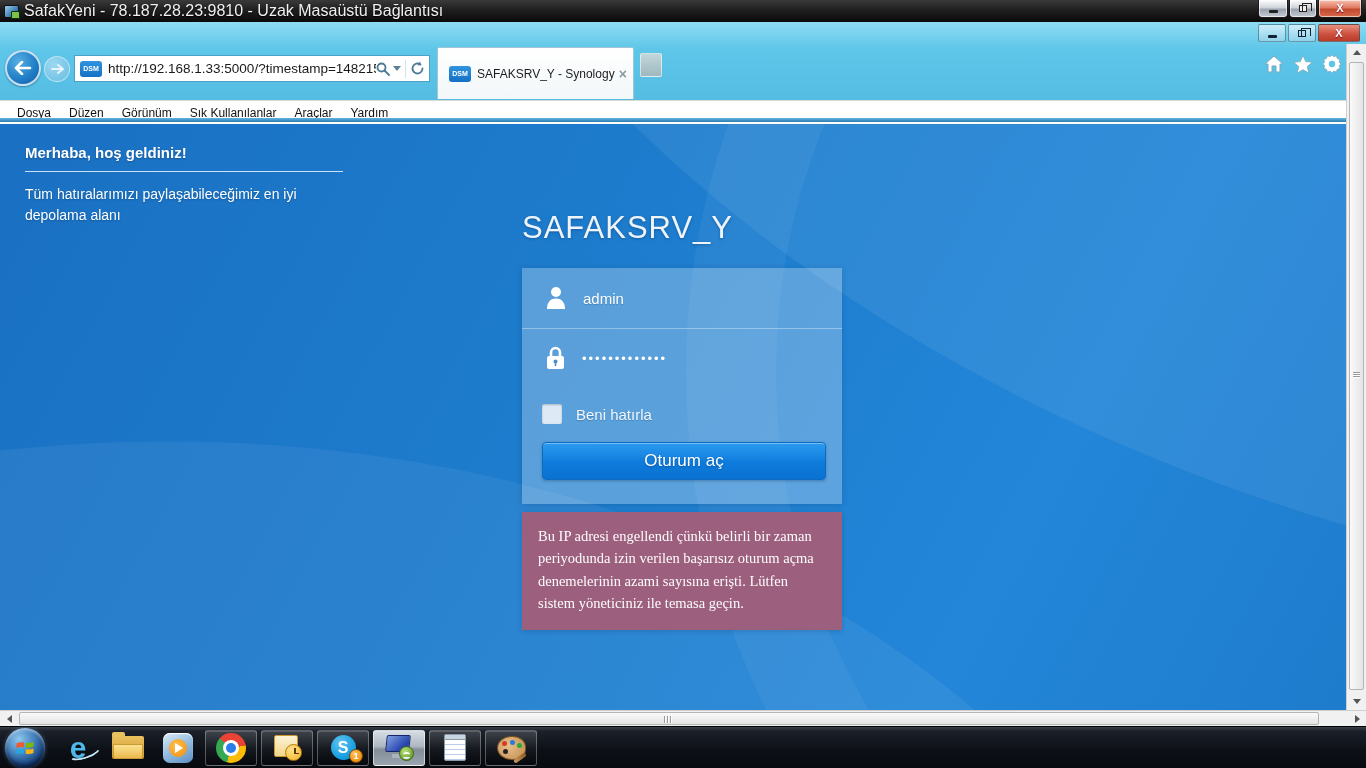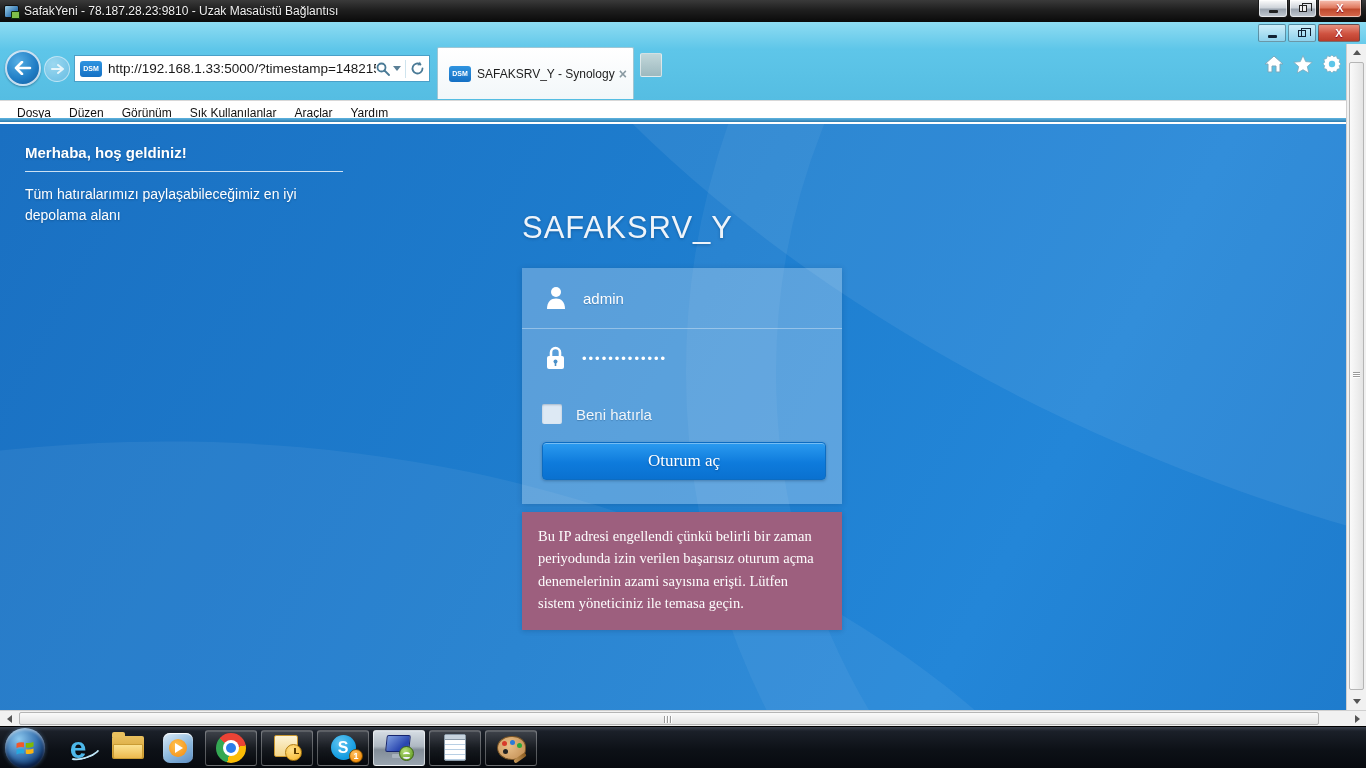--- a/index.html
+++ b/index.html
@@ -7,21 +7,21 @@
   body { font-family:"Liberation Sans", sans-serif; }
   .screen { position:relative; width:1366px; height:768px; background:#0c0f14; overflow:hidden; }
 
   
   .rdp-titlebar { position:absolute; left:0; top:0; width:1366px; height:22px;
     background:linear-gradient(#3a3a3a,#1f1f1f 45%,#0a0a0a); display:flex; align-items:center; }
   .rdp-sysicon { width:15px; height:13px; margin:0 5px 0 4px;
     background:linear-gradient(135deg,#9fd0e8 0%,#3d7fb8 60%,#2a5c8c 100%); border:1px solid #111; border-radius:2px; position:relative; }
   .rdp-sysicon::after { content:""; position:absolute; right:-2px; bottom:-2px; width:7px; height:6px;
     background:#7ec04a; border:1px solid #0a300a; border-radius:1px; }
-  .rdp-title { color:#f0f0f0; font-size:12px; text-shadow:0 1px 1px #000; white-space:nowrap; }
+  .rdp-title { color:#f0f0f0; font-size:16px; text-shadow:0 1px 1px #000; white-space:nowrap; }
   .winbtns { position:absolute; right:4px; top:0; display:flex; }
   .winbtn { height:18px; border:1px solid #1a1a1a; border-top:none; border-radius:0 0 4px 4px;
     background:linear-gradient(#fdfdfd,#cfd4da 45%,#9aa3ae 55%,#c4cbd3); display:flex; align-items:center; justify-content:center;
     margin-left:1px; box-shadow:inset 0 0 0 1px rgba(255,255,255,.6); }
   .winbtn.min { width:30px; } .winbtn.restore { width:28px; } 
   .winbtn.close { width:44px; background:linear-gradient(#f7c0b2,#e07a60 45%,#c04a2e 55%,#d96a4e); }
   .glyph-min { width:9px; height:3px; background:#222; border-radius:1px; margin-top:6px; }
   .glyph-restore { width:8px; height:7px; border:1px solid #222; background:#eee; position:relative; }
   .glyph-restore::before { content:""; position:absolute; left:2px; top:-3px; width:8px; height:7px; border:1px solid #222; border-bottom:none; }
   .glyph-x { color:#fff; font-size:11px; font-weight:bold; text-shadow:0 1px 1px #802; line-height:1; }
@@ -89,21 +89,21 @@
   .server-name { margin-top:88px; text-align:left; color:#eef4fa; font-size:31px; letter-spacing:1px;
     text-shadow:0 1px 3px rgba(0,40,80,.35); }
   .login-panel { margin-top:22px; background:rgba(255,255,255,.27); box-shadow:0 1px 6px rgba(0,30,60,.18); }
   .cred-row { height:60px; display:flex; align-items:center; padding-left:23px; }
   .cred-row + .cred-row { border-top:1px solid rgba(255,255,255,.35); }
   .cred-text { color:#fff; font-size:15px; margin-left:16px; text-shadow:0 1px 1px rgba(0,40,80,.25); }
   .pwd-text { letter-spacing:2px; font-size:13px; margin-left:16px; color:#fff; }
   .remember-row { height:52px; display:flex; align-items:center; padding-left:20px; }
   .checkbox { width:20px; height:20px; background:#dde9f4; border-radius:2px; box-shadow:inset 0 1px 2px rgba(0,40,80,.25); }
   .remember-label { color:#f2f7fb; font-size:15px; margin-left:14px; text-shadow:0 1px 1px rgba(0,40,80,.25); }
-  .login-btn-wrap { padding:2px 16px 24px 20px;font-family:Liberation Serif, serif; }
+  .login-btn-wrap { padding:2px 16px 24px 20px; }
   .login-btn { display:block; width:100%; height:38px; border:1px solid #0c6cc2; border-radius:4px;
     background:linear-gradient(#2b9bf0,#0e7bdc 55%,#0a71d0); color:#fff; font-size:17px; font-family:inherit;
     text-shadow:0 1px 2px rgba(0,40,90,.4); box-shadow:inset 0 1px 0 rgba(255,255,255,.35), 0 1px 3px rgba(0,30,60,.3); }
   .error-box { margin-top:8px; background:#9d5f7e; color:#fdfdfd; font-size:14.5px; line-height:1.55;
     padding:13px 16px 15px 16px; box-shadow:0 1px 5px rgba(0,30,60,.2);font-family:Liberation Serif, serif; }
 
   
   .vscroll { position:absolute; right:0; top:44px; width:20px; height:666px; background:#f1f1f1; border-left:1px solid #cfcfcf; z-index:6; }
   .vscroll .arrow-box { position:absolute; left:0; width:20px; height:17px; display:flex; align-items:center; justify-content:center; background:#f1f1f1; }
   .vscroll .up { top:0; } .vscroll .down { bottom:0; }

